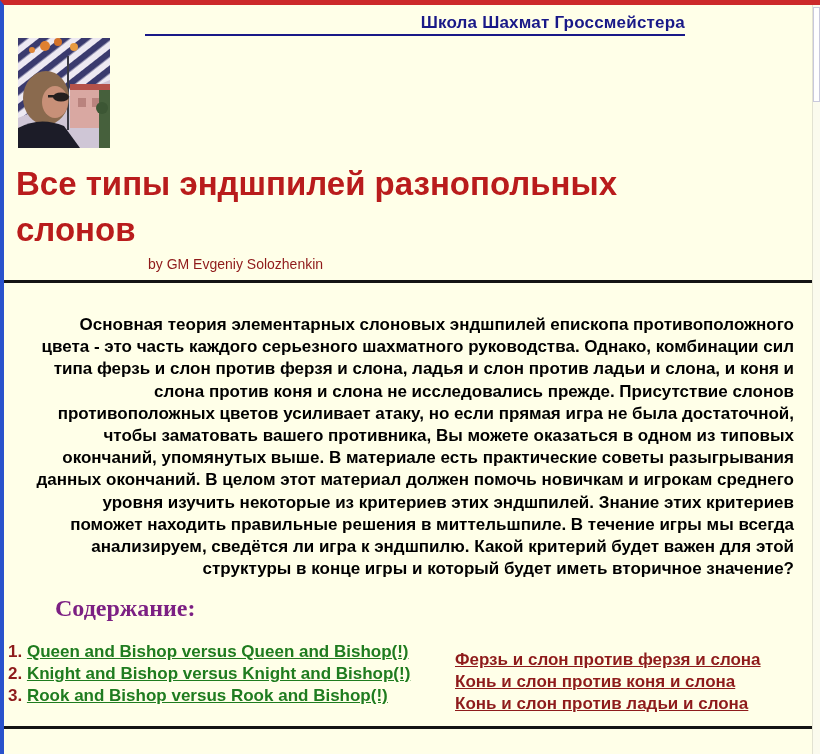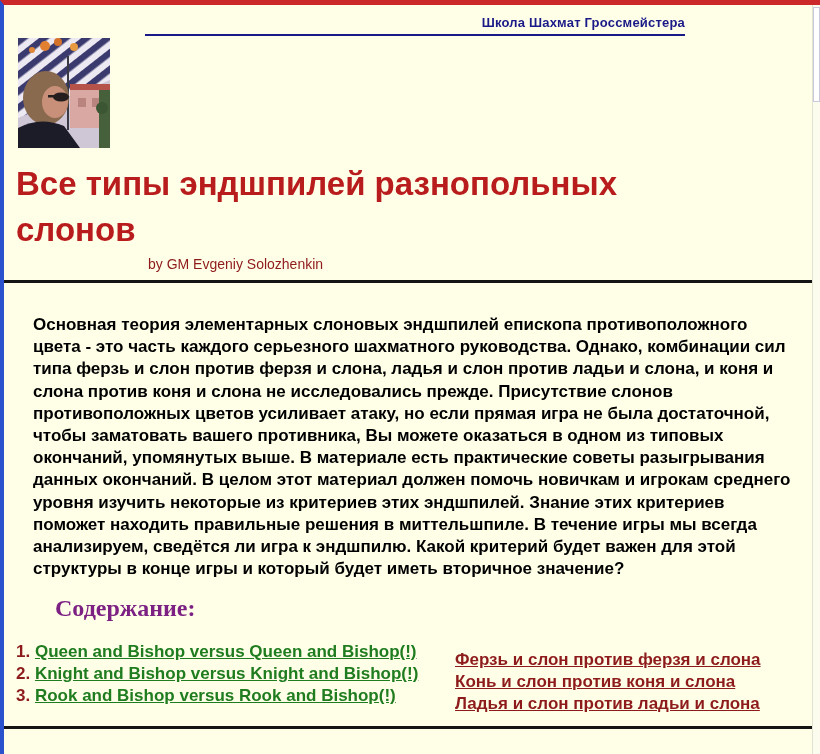--- a/index.html
+++ b/index.html
@@ -17,21 +17,21 @@
   .header-rule {
     position: relative;
     margin: 8px 0 0 141px;
     width: 540px;
     border-bottom: 2px solid #191988;
     text-align: right;
     height: 23px;
   }
   .header-rule a {
     color: #191988;
-    font-size: 13px;
+    font-size: 17px;
     font-weight: bold;
     text-decoration: none;
     letter-spacing: 0.2px;
   }
 
   
   .photo {
     position: absolute;
     left: 14px; top: 33px;
     width: 92px; height: 110px;
@@ -61,38 +61,39 @@
   .rule.top { margin-top: 8px; }
   .rule.bottom { margin-top: 19px; }
 
   
   .intro {
     margin: 31px 26px 0 29px;
     font-size: 17px;
     font-weight: bold;
     line-height: 22.2px;
     color: #000;
+    text-align: right;
   }
 
   
   .contents-heading {
     margin: 15px 0 0 51px;
     font-family: "Liberation Serif", serif;
     font-size: 24px;
     font-weight: bold;
     color: #7C2083;
   }
   .toc { margin-top: 19px; }
   .toc-row {
     position: relative;
     height: 22px;
     line-height: 22px;
     font-size: 17px;
     font-weight: bold;
-    padding-left: 12px;
+    padding-left: 4px;
     white-space: nowrap;
   }
   .toc-num { color: #8E1B1B; }
   .toc-link {
     color: #1F7C1F;
     text-decoration: underline;
   }
   .toc-ru {
     position: absolute;
     left: 451px; top: 8px;
@@ -166,21 +167,21 @@
     <span class="toc-ru">Ферзь и слон против ферзя и слона</span>
   </div>
   <div class="toc-row">
     <span class="toc-num">2.</span>
     <a href="#" class="toc-link">Knight and Bishop versus Knight and Bishop(!)</a>
     <span class="toc-ru">Конь и слон против коня и слона</span>
   </div>
   <div class="toc-row">
     <span class="toc-num">3.</span>
     <a href="#" class="toc-link">Rook and Bishop versus Rook and Bishop(!)</a>
-    <span class="toc-ru">Ладья и слон против ладьи и слона</span>
+    <span class="toc-ru">Конь и слон против ладьи и слона</span>
   </div>
 </div>
 
 <div class="rule bottom"></div>
 
 <div class="scrollbar">
   <div class="thumb"></div>
 </div>
 
 </body></html>

